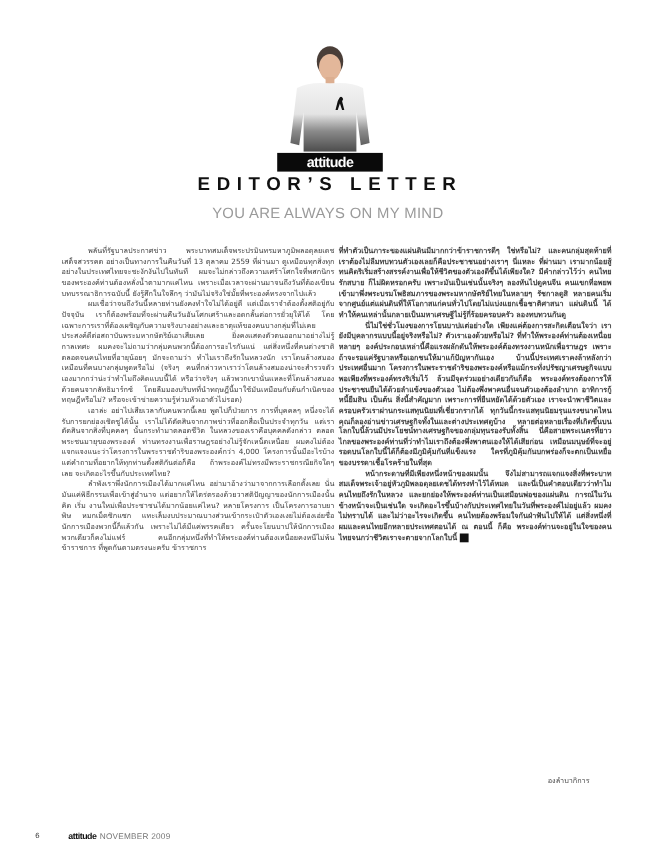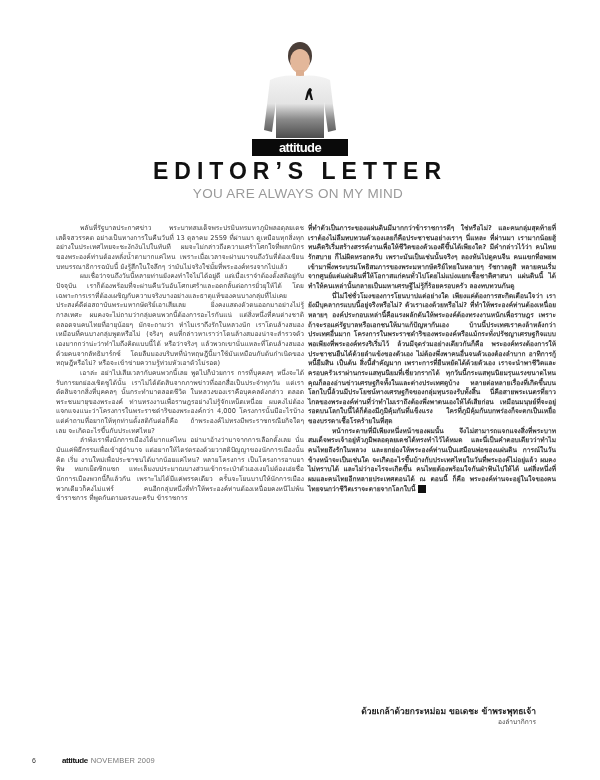--- a/index.html
+++ b/index.html
@@ -3,21 +3,21 @@
 <meta charset="utf-8">
 <style>
   html, body { margin:0; padding:0; background:#ffffff; }
   body { width:600px; height:780px; position:relative; overflow:hidden; font-family:"DejaVu Sans", sans-serif; color:#333; }
 
   .photo { position:absolute; left:252px; top:38px; width:96px; height:100px; }
   .brand-box { position:absolute; left:252px; top:139px; width:96px; height:17px; background:#0a0a0a; color:#fff;
     font-family:"Liberation Sans", sans-serif; font-weight:bold; font-size:13px; letter-spacing:-0.6px;
     display:flex; align-items:center; justify-content:center; }
   .title { position:absolute; left:0; top:158px; width:600px; text-align:center;
-    font-family:"Liberation Sans", sans-serif; font-weight:bold; font-size:23px; letter-spacing:6px; color:#111; }
+    font-family:"Liberation Sans", sans-serif; font-weight:bold; font-size:17px; letter-spacing:6px; color:#111; }
   .subtitle { position:absolute; left:0; top:186px; width:596px; text-align:center;
     font-family:"Liberation Sans", sans-serif; font-size:13.5px; letter-spacing:0.3px; color:#9a9a9a; }
 
   .col { position:absolute; top:212px; width:248px; font-size:6.6px; line-height:9.65px; color:#3a3a3a;margin-top:12px; }
   .col-left { left:56px; }
   .col-right { left:308px;font-weight:bold; }
   .col p { margin:0; text-align:justify; }
   .col p.indent { text-indent:24px; }
   .endmark { display:inline-block; width:8px; height:8px; background:#111; color:#fff; font-size:6px; line-height:8px;
     text-align:center; vertical-align:middle; margin-left:2px; }
@@ -64,21 +64,20 @@
   <p class="indent">ลำพังเราพึ่งนักการเมืองได้มากแค่ไหน อย่ามาอ้างว่ามาจากการเลือกตั้งเลย นั่นมันแค่พิธีกรรมเพื่อเข้าสู่อำนาจ แต่อยากให้ไตร่ตรองด้วยวาสติปัญญาของนักการเมืองนั้น คิด เริ่ม งานใหม่เพื่อประชาชนได้มากน้อยแค่ไหน? หลายโครงการ เป็นโครงการอาบยาพิษ หมกเม็ดซิกแซก แทะเล็มงบประมาณบางส่วนเข้ากระเป๋าตัวเองเงยไม่ต้องเอ่ยชื่อนักการเมืองพวกนี้ก็แล้วกัน เพราะไม่ได้มีแค่พรรคเดียว ครั้นจะโยนบาปให้นักการเมืองพวกเดียวก็คงไม่แฟร์ คนอีกกลุ่มหนึ่งที่ทำให้พระองค์ท่านต้องเหนื่อยคงหนีไม่พ้นข้าราชการ ที่พูดกันตามตรงนะครับ ข้าราชการ</p>
 </div>
 
 <div class="col col-right">
   <p>ที่ทำตัวเป็นภาระของแผ่นดินมีมากกว่าข้าราชการดีๆ ใช่หรือไม่? และคนกลุ่มสุดท้ายที่เราต้องไม่ลืมทบทวนตัวเองเลยก็คือประชาชนอย่างเราๆ นี่แหละ ที่ผ่านมา เรามากน้อยสู้ทนคิดริเริ่มสร้างสรรค์งานเพื่อให้ชีวิตของตัวเองดีขึ้นได้เพียงใด? มีคำกล่าวไว้ว่า คนไทยรักสบาย ก็ไม่ผิดหรอกครับ เพราะมันเป็นเช่นนั้นจริงๆ ลองหันไปดูคนจีน คนแขกที่อพยพเข้ามาพึ่งพระบรมโพธิสมภารของพระมหากษัตริย์ไทยในหลายๆ รัชกาลดูสิ หลายคนเริ่มจากศูนย์แต่แผ่นดินที่ให้โอกาสแก่คนทั่วไปโดยไม่แบ่งแยกเชื้อชาติศาสนา แผ่นดินนี้ ได้ทำให้คนเหล่านั้นกลายเป็นมหาเศรษฐีไม่รู้กี่ร้อยครอบครัว ลองทบทวนกันดู</p>
   <p class="indent">นี่ไม่ใช่ชั่วโมงของการโยนบาปแต่อย่างใด เพียงแค่ต้องการสะกิดเตือนใจว่า เรายังมีบุคลากรแบบนี้อยู่จริงหรือไม่? ตัวเราเองด้วยหรือไม่? ที่ทำให้พระองค์ท่านต้องเหนื่อย หลายๆ องค์ประกอบเหล่านี้คือแรงผลักดันให้พระองค์ต้องทรงงานหนักเพื่อราษฎร เพราะถ้าจะรอแค่รัฐบาลหรือเอกชนให้มาแก้ปัญหากันเอง บ้านนี้ประเทศเราคงล้าหลังกว่าประเทศอื่นมาก โครงการในพระราชดำริของพระองค์หรือแม้กระทั่งปรัชญาเศรษฐกิจแบบพอเพียงที่พระองค์ทรงริเริ่มไว้ ล้วนมีจุดร่วมอย่างเดียวกันก็คือ พระองค์ทรงต้องการให้ประชาชนยืนได้ด้วยลำแข้งของตัวเอง ไม่ต้องพึ่งพาคนอื่นจนตัวเองต้องลำบาก อาทิการกู้หนี้ยืมสิน เป็นต้น สิ่งนี้สำคัญมาก เพราะการที่ยืนหยัดได้ด้วยตัวเอง เราจะนำพาชีวิตและครอบครัวเราผ่านกระแสทุนนิยมที่เชี่ยวกรากได้ ทุกวันนี้กระแสทุนนิยมรุนแรงขนาดไหนคุณก็ลองอ่านข่าวเศรษฐกิจทั้งในและต่างประเทศดูบ้าง หลายต่อหลายเรื่องที่เกิดขึ้นบนโลกใบนี้ล้วนมีประโยชน์ทางเศรษฐกิจของกลุ่มทุนรองรับทั้งสิ้น นี่คือสายพระเนตรที่ยาวไกลของพระองค์ท่านที่ว่าทำไมเราถึงต้องพึ่งพาตนเองให้ได้เสียก่อน เหมือนมนุษย์ที่จะอยู่รอดบนโลกใบนี้ได้ก็ต้องมีภูมิคุ้มกันที่แข็งแรง ใครที่ภูมิคุ้มกันบกพร่องก็จะตกเป็นเหยื่อของบรรดาเชื้อโรคร้ายในที่สุด</p>
   <p class="indent"><span>หน้ากระดาษที่มีเพียงหนึ่งหน้าของผมนั้น จึงไม่สามารถแจกแจงสิ่งที่พระบาทสมเด็จพระเจ้าอยู่หัวภูมิพลอดุลยเดชได้ทรงทำไว้ได้หมด และนี่เป็นคำตอบเดียวว่าทำไมคนไทยถึงรักในหลวง และยกย่องให้พระองค์ท่านเป็นเสมือนพ่อของแผ่นดิน การณ์ในวันข้างหน้าจะเป็นเช่นใด จะเกิดอะไรขึ้นบ้างกับประเทศไทยในวันที่พระองค์ไม่อยู่แล้ว ผมคงไม่ทราบได้ และไม่ว่าอะไรจะเกิดขึ้น คนไทยต้องพร้อมใจกันฝ่าฟันไปให้ได้ แต่สิ่งหนึ่งที่ผมและคนไทยอีกหลายประเทศตอนได้ ณ ตอนนี้ ก็คือ พระองค์ท่านจะอยู่ในใจของคนไทยจนกว่าชีวิตเราจะตายจากโลกใบนี้</span><span class="endmark">อ</span></p>
 </div>
 
 <div class="signoff">
-  <div class="l1">ด้วยเกล้าด้วยกระหม่อม ขอเดชะ ข้าพระพุทธเจ้า</div>
   <div class="l3">องลำบากิการ</div>
 </div>
 
 <div class="footer">
   <span class="pg">6</span>
   <span class="brand">attitude</span>
   <span class="date">NOVEMBER 2009</span>
 </div>
 
 </body></html>

